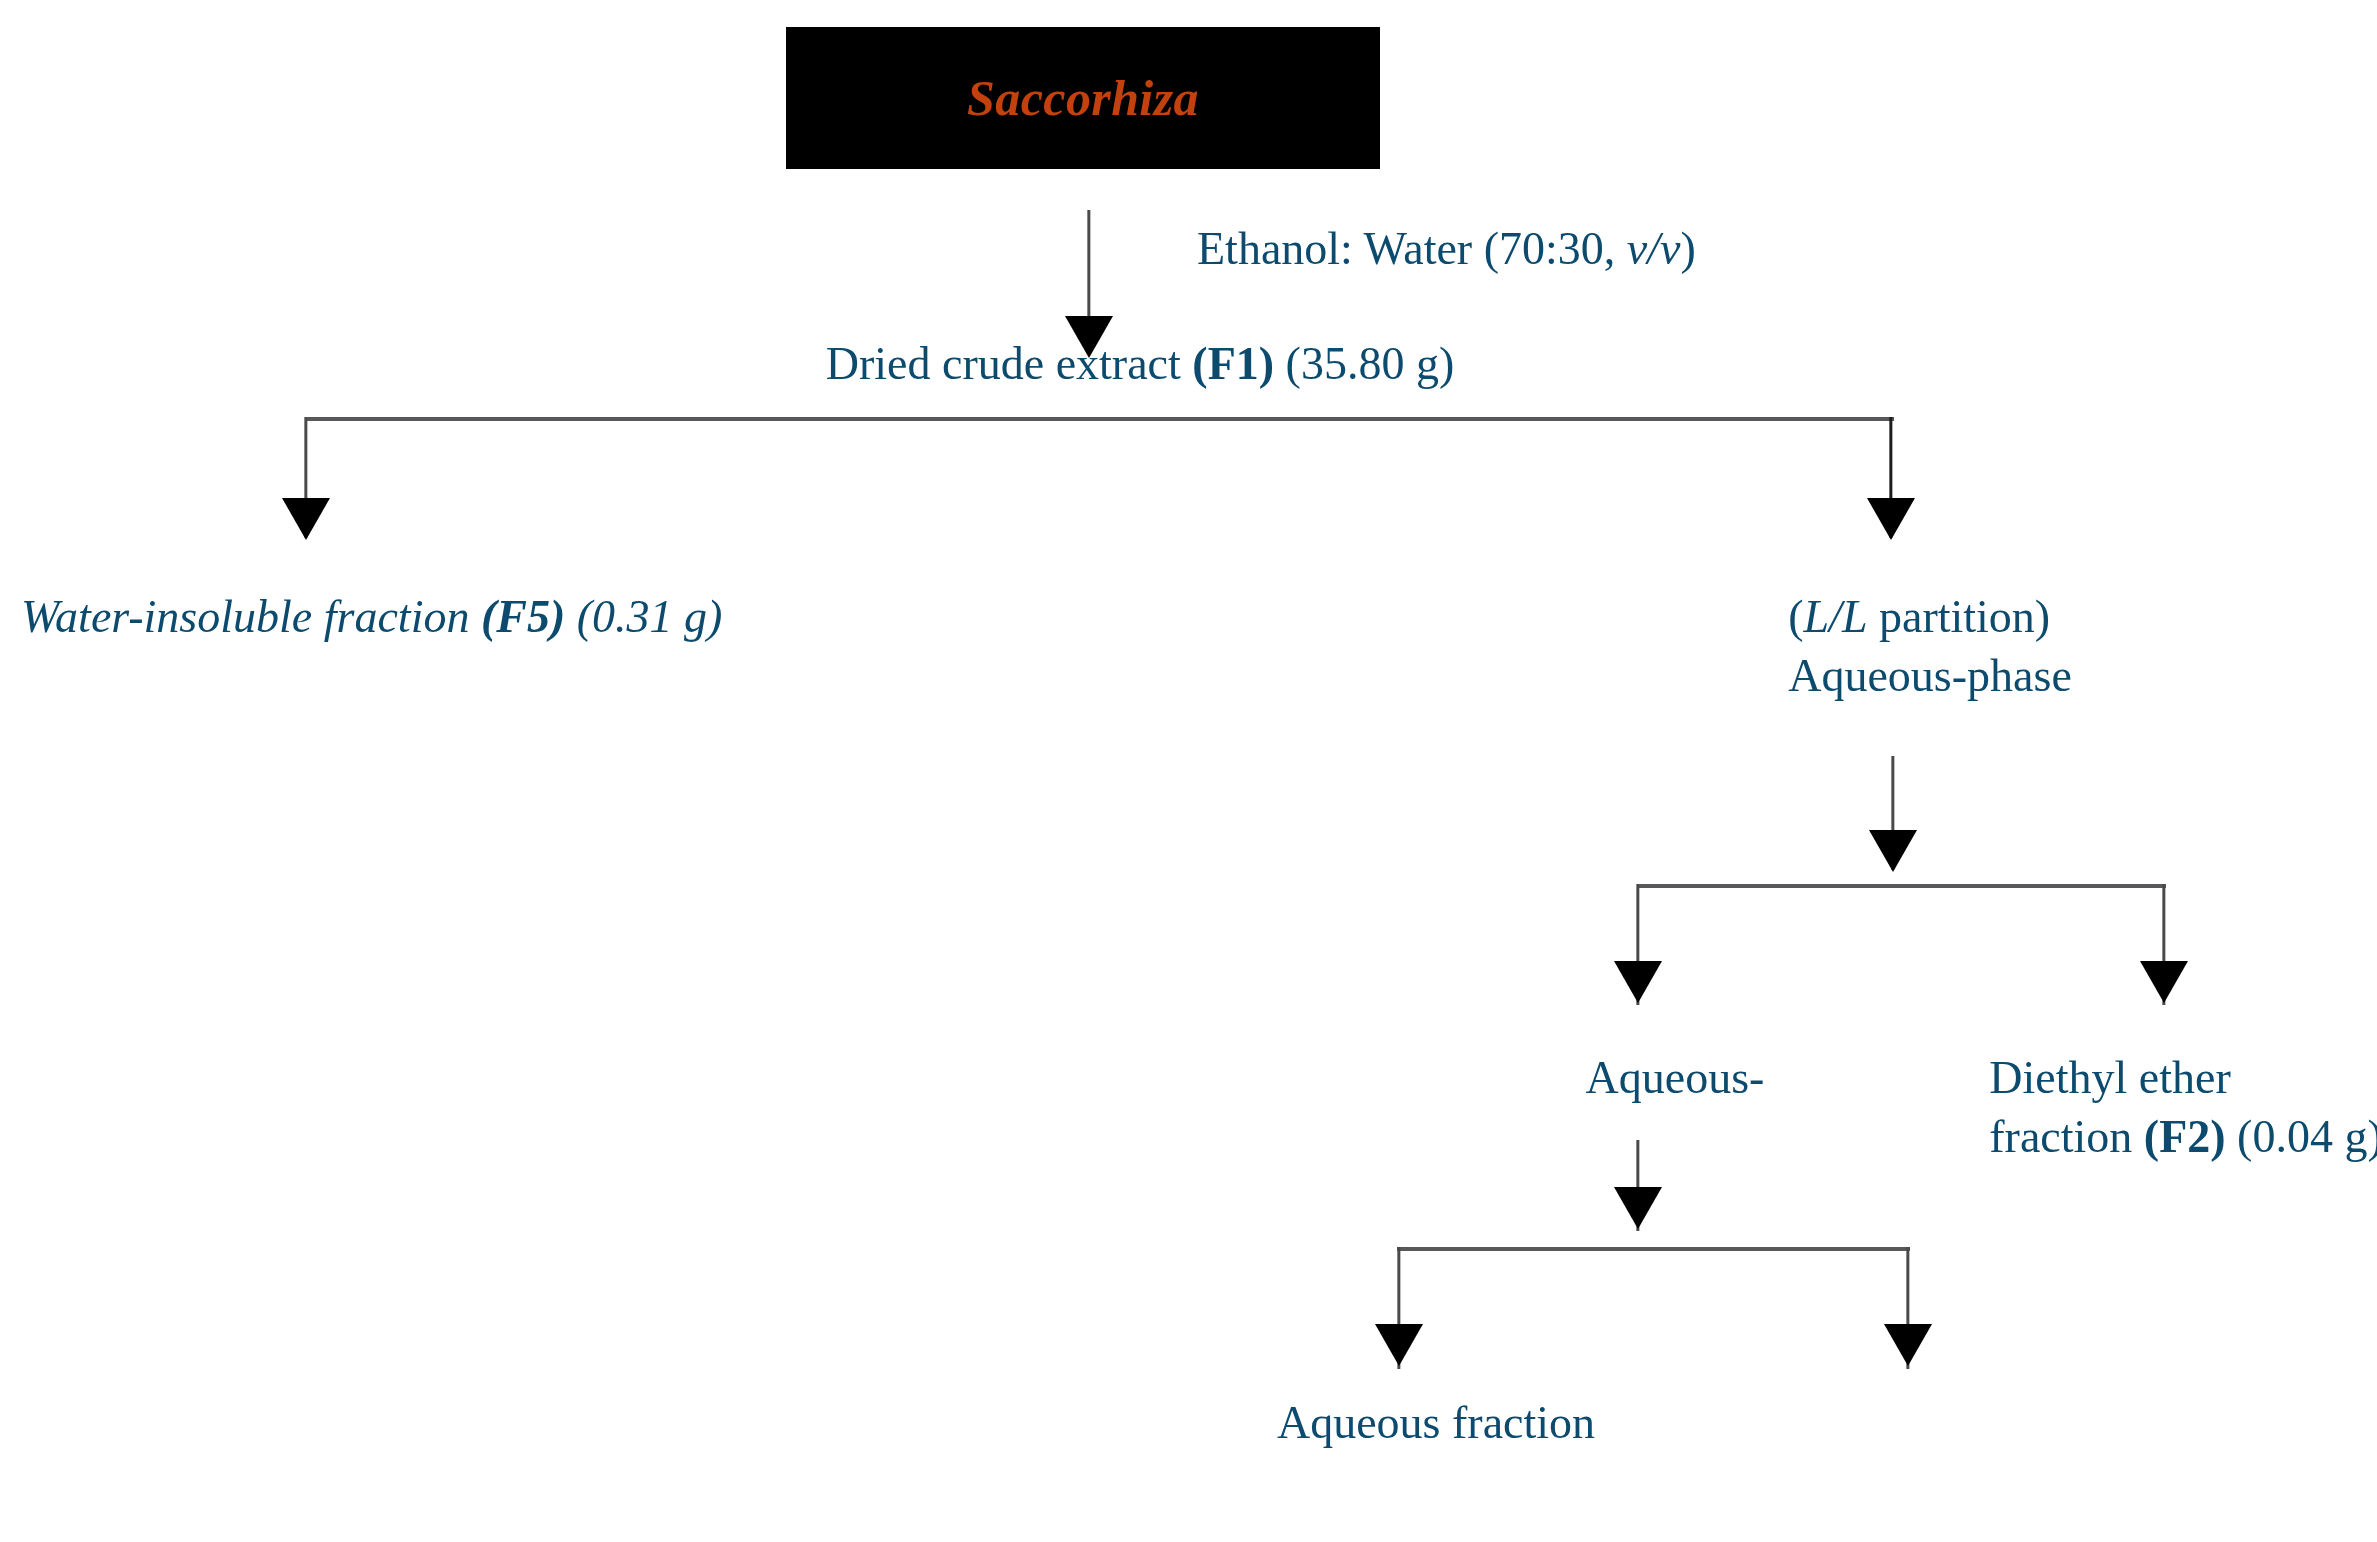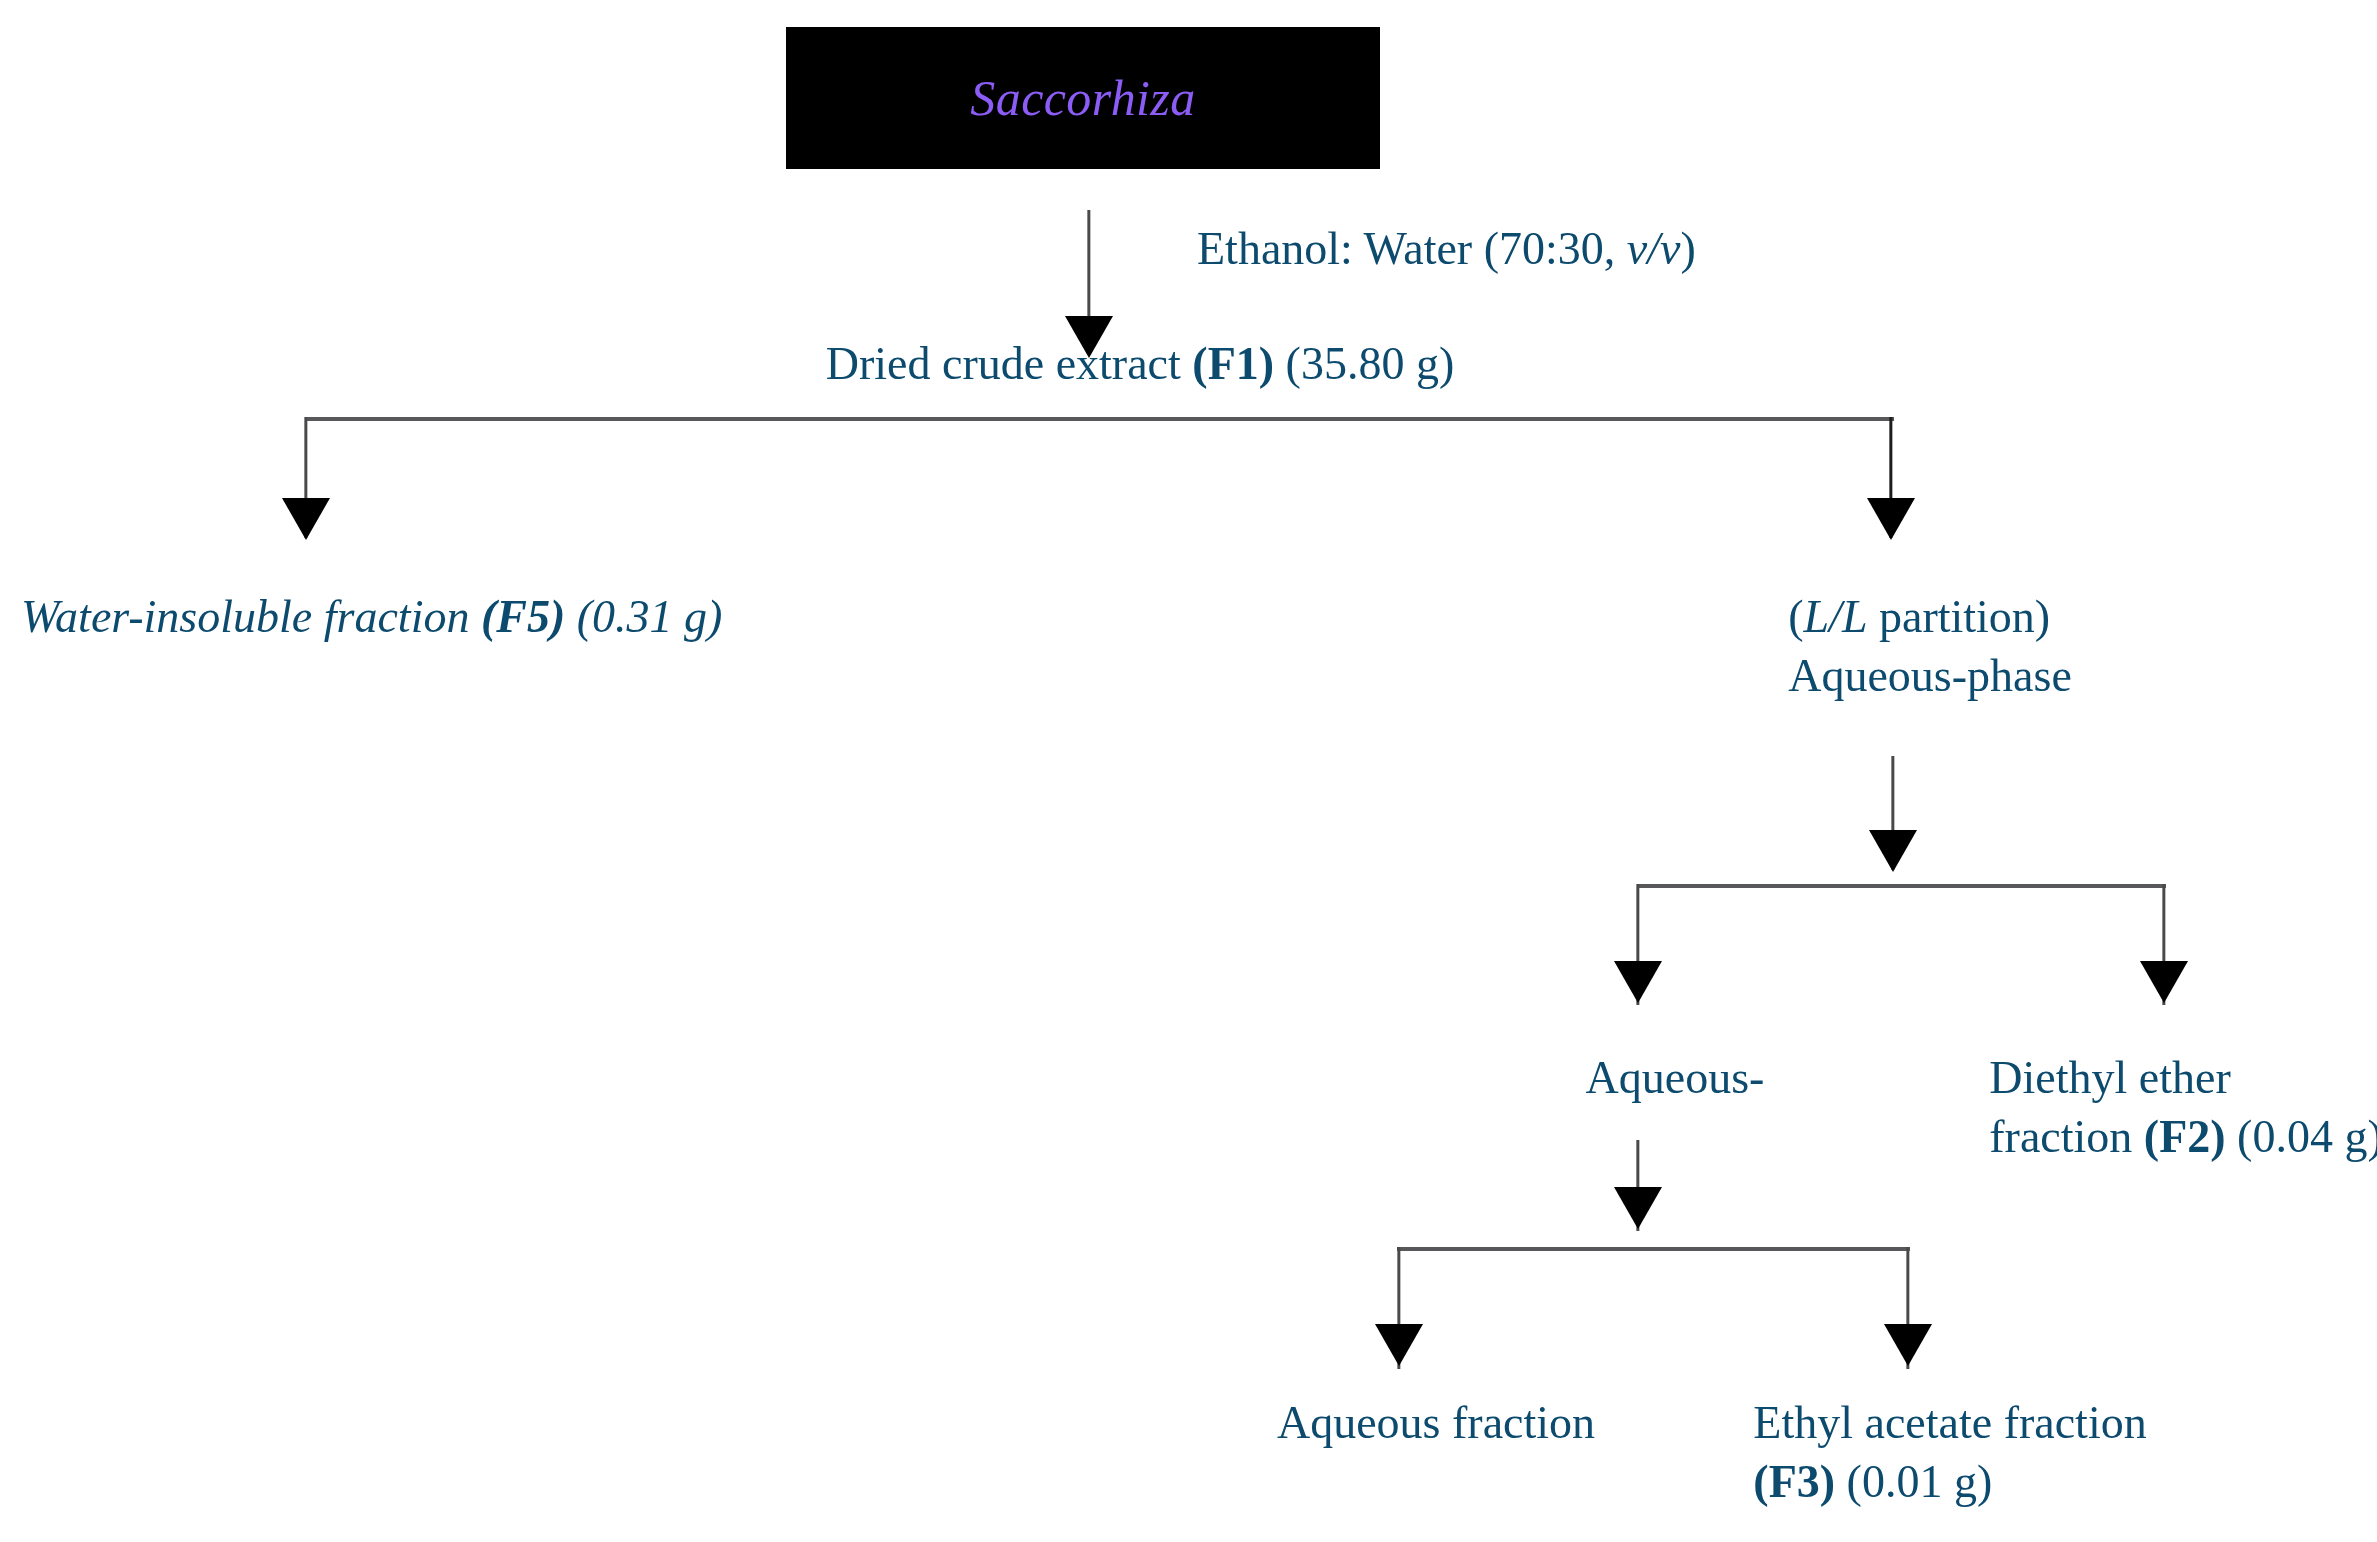--- a/index.html
+++ b/index.html
@@ -25,23 +25,23 @@
     top: 27px;
     width: 594px;
     height: 142px;
     background: #000000;
     display: flex;
     align-items: center;
     justify-content: center;
     box-sizing: border-box;
   }
   .root-box-label {
-    color: #8b5cf6;
+    color: #c2410c;
     font-style: italic;
-    font-weight: normal;
+    font-weight: bold;
     font-size: 50px;
     letter-spacing: 0.4px;
     line-height: 1;
     white-space: nowrap;
   }
 
   
   .node {
     position: absolute;
     font-size: 46px;
@@ -136,19 +136,15 @@
   <div class="hline" style="left:1397px; top:1247px; width:513px;"></div>
   <div class="vline" style="left:1399px; top:1247px; height:122px;"></div>
   <div class="arrowhead" style="left:1399px; top:1324px;"></div>
   <div class="vline" style="left:1908px; top:1247px; height:122px;"></div>
   <div class="arrowhead" style="left:1908px; top:1324px;"></div>
 
   <div class="node center" style="left:1399px; top:1394px;">
     <div>Aqueous fraction</div>
   </div>
 
-  <div class="node center" style="left:1913px; top:1394px;">
-    <div>Ethyl acetate fraction</div>
-    <div><b>(F3)</b><span> (0.01 g)</span></div>
-  </div>
 
 </div>
 
 
 </body></html>

